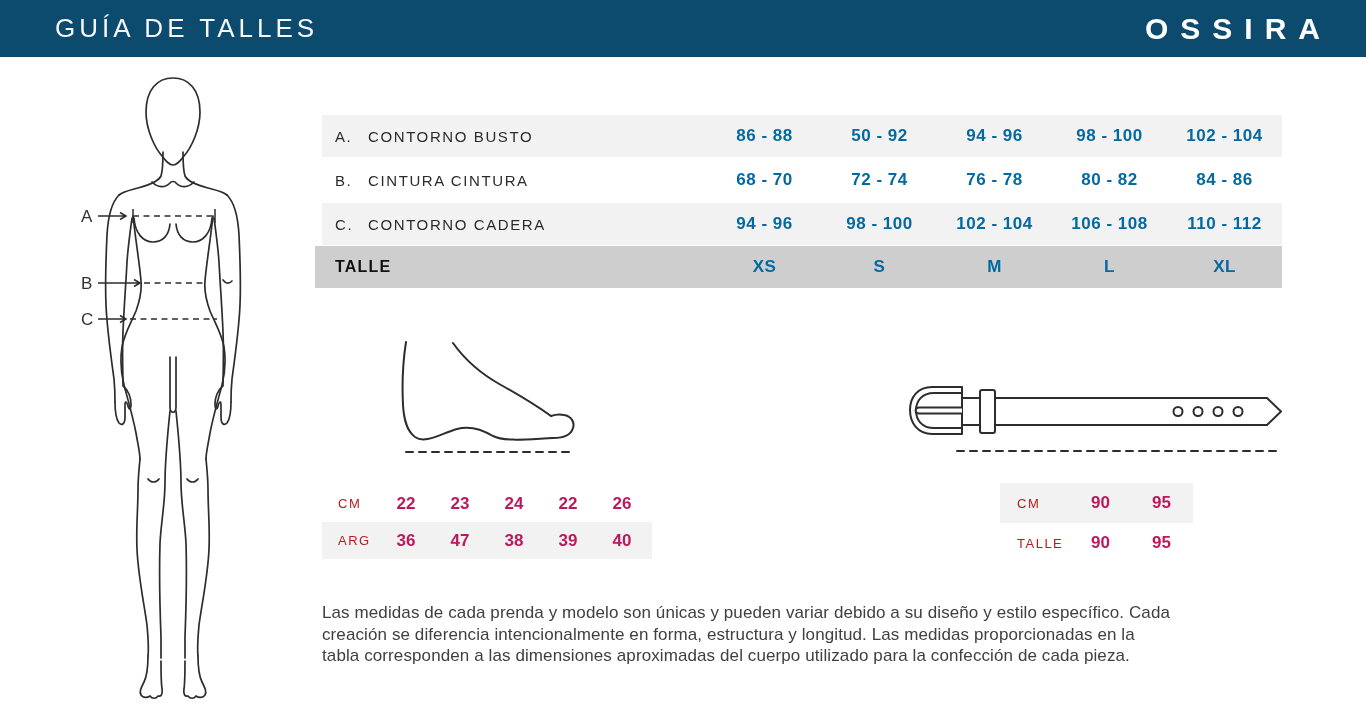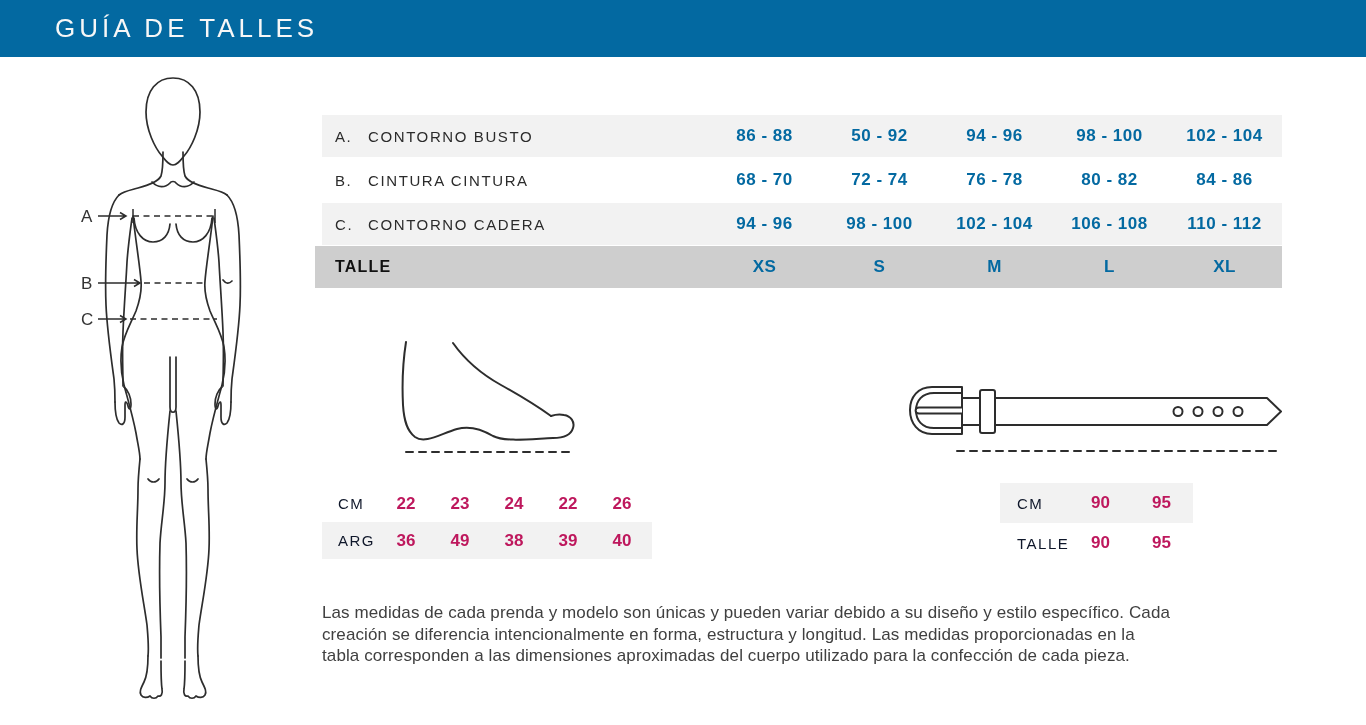--- a/index.html
+++ b/index.html
@@ -1,19 +1,19 @@
 <!DOCTYPE html>
 <html><head>
 <meta charset="utf-8">
 <style>
   html,body{margin:0;padding:0;background:#ffffff;font-family:"Liberation Sans",sans-serif;}
   #canvas{position:relative;width:1366px;height:725px;background:#ffffff;overflow:hidden;}
 
   
-  .header{position:absolute;left:0;top:0;width:1366px;height:57px;background:#0369a1;
+  .header{position:absolute;left:0;top:0;width:1366px;height:57px;background:#0c4a6e;
     display:flex;align-items:center;justify-content:space-between;box-sizing:border-box;
     padding:0 46px 0 55px;}
   .header-title{color:#f7f7f7;font-size:26px;font-weight:400;letter-spacing:4px;}
   .brand{color:#ffffff;font-size:30px;font-weight:700;letter-spacing:12px;margin-right:-12px;}
 
   
   .mrow{position:absolute;left:322px;width:960px;height:42px;display:flex;align-items:center;box-sizing:border-box;}
   .mrow.light{background:#f2f2f2;}
   .mrow.size{left:315px;width:967px;background:#cecece;}
   .mlabel{width:385px;box-sizing:border-box;padding-left:13px;display:flex;align-items:center;
@@ -21,21 +21,21 @@
   .mlabel .letter{display:inline-block;width:33px;}
   .mrow.size .mlabel{width:392px;padding-left:20px;font-weight:700;font-size:16px;color:#111;letter-spacing:1.2px;}
   .mval{width:115px;text-align:center;font-weight:700;font-size:17px;color:#0369a1;letter-spacing:.5px;}
   .mrow.size .mval{font-size:17px;}
 
   
   .srow{position:absolute;display:flex;align-items:center;box-sizing:border-box;}
   .srow.light{background:#f2f2f2;}
   .shoe-row{left:322px;width:330px;height:37px;}
   .belt-row{left:1000px;width:193px;height:40px;}
-  .slabel{box-sizing:border-box;padding-left:16px;font-size:15px;color:#0f172a;letter-spacing:1.5px;}
+  .slabel{box-sizing:border-box;padding-left:16px;font-size:13px;color:#b91c1c;letter-spacing:1.5px;}
   .shoe-row .slabel{width:57px;}
   .belt-row .slabel{width:70px;padding-left:17px;}
   .sval{text-align:center;font-weight:700;font-size:17px;color:#be185d;}
   .shoe-row .sval{width:54px;}
   .belt-row .sval{width:61px;text-align:center;}
 
   
   .fig{position:absolute;}
   #woman-svg{left:60px;top:55px;}
   #foot-svg{left:395px;top:333px;}
@@ -45,20 +45,21 @@
   .footnote{position:absolute;left:322px;top:602px;width:1010px;font-size:17px;line-height:21.5px;
     color:#404040;white-space:pre-line;letter-spacing:.1px;}
 </style>
 </head>
 <body>
 
 <div id="canvas">
 
   <div class="header">
     <div class="header-title">GUÍA DE TALLES</div>
+    <div class="brand">OSSIRA</div>
   </div>
 
   <svg id="woman-svg" class="fig" width="260" height="650" viewBox="0 0 260 650">
     <g fill="none" stroke="#2d2d2d" stroke-width="1.7" stroke-linecap="round" stroke-linejoin="round">
 
       <path d="M113,23 C129,23 140,35 140,57 C140,75 131,93 124,101 C120,106 117,110 113,110 C109,110 106,106 102,101 C95,93 86,75 86,57 C86,35 97,23 113,23 Z"></path>
 
       <path d="M103,97 C103,108 103,115 101,121 C98,127 88,130 78,133 C71,135 64,136 59,140"></path>
       <path d="M123,97 C123,108 123,115 125,121 C128,127 138,130 148,133 C155,135 162,136 167,140"></path>
 
@@ -167,21 +168,21 @@
     <div class="slabel">CM</div>
     <div class="sval">22</div>
     <div class="sval">23</div>
     <div class="sval">24</div>
     <div class="sval">22</div>
     <div class="sval">26</div>
   </div>
   <div class="srow shoe-row light" style="top:522px">
     <div class="slabel">ARG</div>
     <div class="sval">36</div>
-    <div class="sval">49</div>
+    <div class="sval">47</div>
     <div class="sval">38</div>
     <div class="sval">39</div>
     <div class="sval">40</div>
   </div>
 
   <svg id="belt-svg" class="fig" width="390" height="82" viewBox="0 0 390 82">
     <g fill="none" stroke="#2d2d2d" stroke-width="2" stroke-linecap="round" stroke-linejoin="round">
       <path d="M62,20 L367,20 L381,33.5 L367,47 L62,47"></path>
       <path d="M62,9 L32,9 C18,9 10,19 10,32 C10,45 18,56 32,56 L62,56 Z" fill="#ffffff"></path>
       <path d="M62,15 L34,15 C22,15 16,23 16,32.5 C16,42 22,50 34,50 L62,50 Z"></path>

